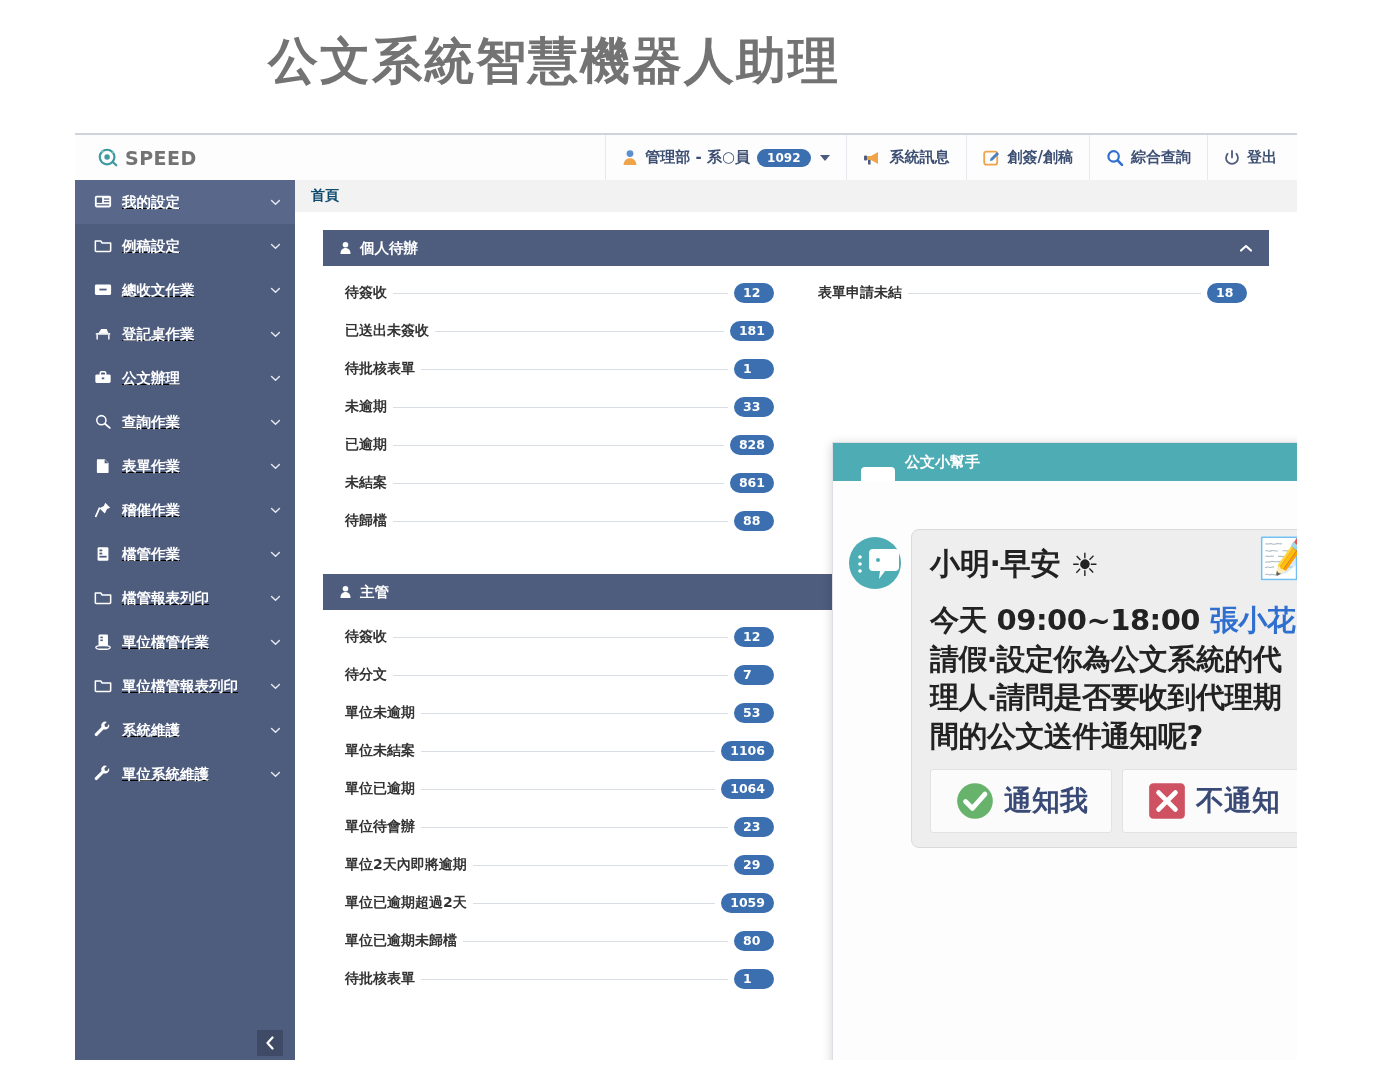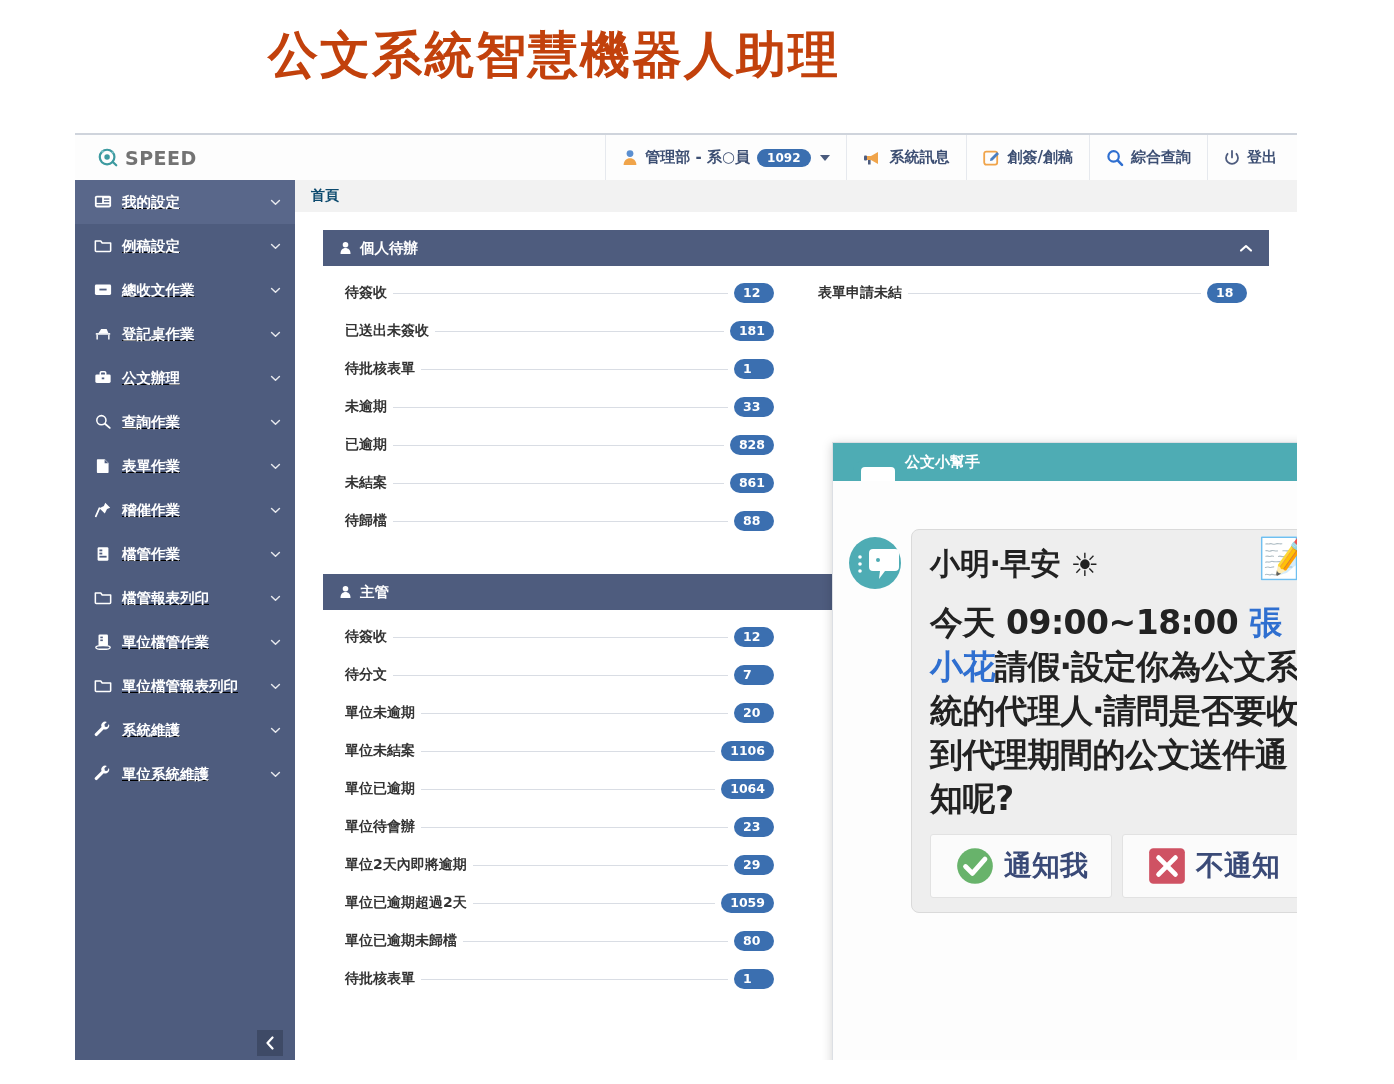--- a/index.html
+++ b/index.html
@@ -13,26 +13,26 @@
     width: 1394px;
     height: 1084px;
     overflow: hidden;
     background: #ffffff;
   }
 
   
   .page-title {
     position: absolute;
     left: 0;
-    top: 22px;
+    top: 28px;
     width: 1108px;
     text-align: center;
     font-size: 50px;
     font-weight: bold;
-    color: #c2410c;
+    color: #737373;
     letter-spacing: 2px;
     white-space: nowrap;
   }
 
   
   .app-window {
     position: absolute;
     left: 75px;
     top: 133px;
     width: 1222px;
@@ -305,21 +305,21 @@
   }
   .sun-emoji { font-size: 32px; margin-left: 10px; line-height: 1; }
   .note-emoji {
     position: absolute;
     right: 12px;
     top: 8px;
     font-size: 40px;
     line-height: 1;
   }
   .msg-text {
-    font-size: 33px;
+    font-size: 29px;
     font-weight: bold;
     color: #222222;
     line-height: 1.33;
     letter-spacing: -0.5px;
     margin-top: 16px;
   }
   .msg-text .hl { color: #2f6fd0; }
   .chat-actions {
     display: flex;
     gap: 10px;
@@ -647,21 +647,21 @@
                     <span class="count-badge">12</span>
                   </div>
                   <div class="todo-row">
                     <span class="todo-label">待分文</span>
                     <span class="todo-dash"></span>
                     <span class="count-badge">7</span>
                   </div>
                   <div class="todo-row">
                     <span class="todo-label">單位未逾期</span>
                     <span class="todo-dash"></span>
-                    <span class="count-badge">20</span>
+                    <span class="count-badge">53</span>
                   </div>
                   <div class="todo-row">
                     <span class="todo-label">單位未結案</span>
                     <span class="todo-dash"></span>
                     <span class="count-badge">1106</span>
                   </div>
                   <div class="todo-row">
                     <span class="todo-label">單位已逾期</span>
                     <span class="todo-dash"></span>
                     <span class="count-badge">1064</span>

